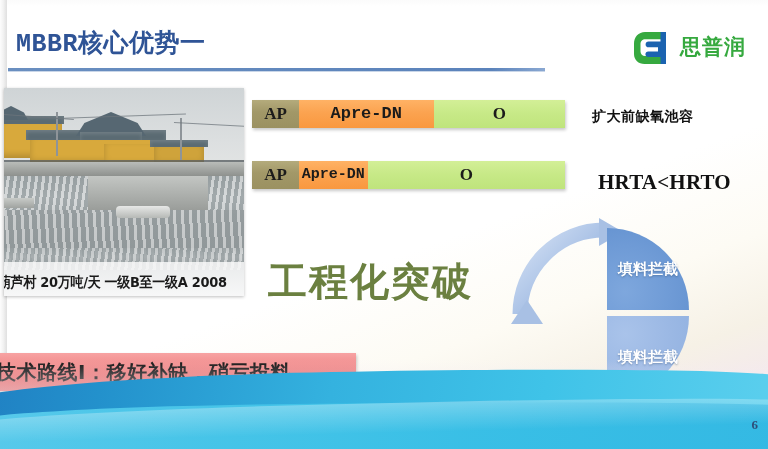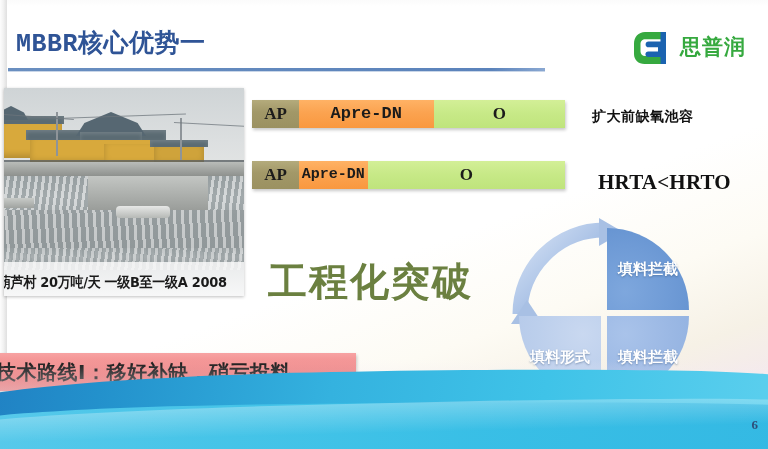--- a/index.html
+++ b/index.html
@@ -376,21 +376,20 @@
             <stop offset="100%" stop-color="#93b1de"></stop>
           </linearGradient>
         </defs>
         <path d="M103 14 A84 84 0 0 0 19 98" fill="none" stroke="url(#arcg)" stroke-width="15" stroke-linecap="butt"></path>
         <path d="M98 2 L122 16 L98 30 Z" fill="#a8c0e4"></path>
         <path d="M103 182 A84 84 0 0 1 19 98" fill="none" stroke="url(#arcg)" stroke-width="15" stroke-linecap="butt" opacity="0"></path>
         <path d="M26 84 L10 108 L42 108 Z" fill="#a8c0e4"></path>
       </svg>
     </span>
     <div class="quad q-tr">填料拦截</div>
-    <div class="quad q-bl">填料形式</div>
     <div class="quad q-br">填料拦截</div>
   </div>
 
   <div class="wave wave-pale"></div>
   <div class="wave wave2"></div>
   <div class="wave wave1"></div>
   <div class="wave wave3"></div>
   <div class="wave wave-sheen"></div>
 
   <div class="page-num">6</div>

